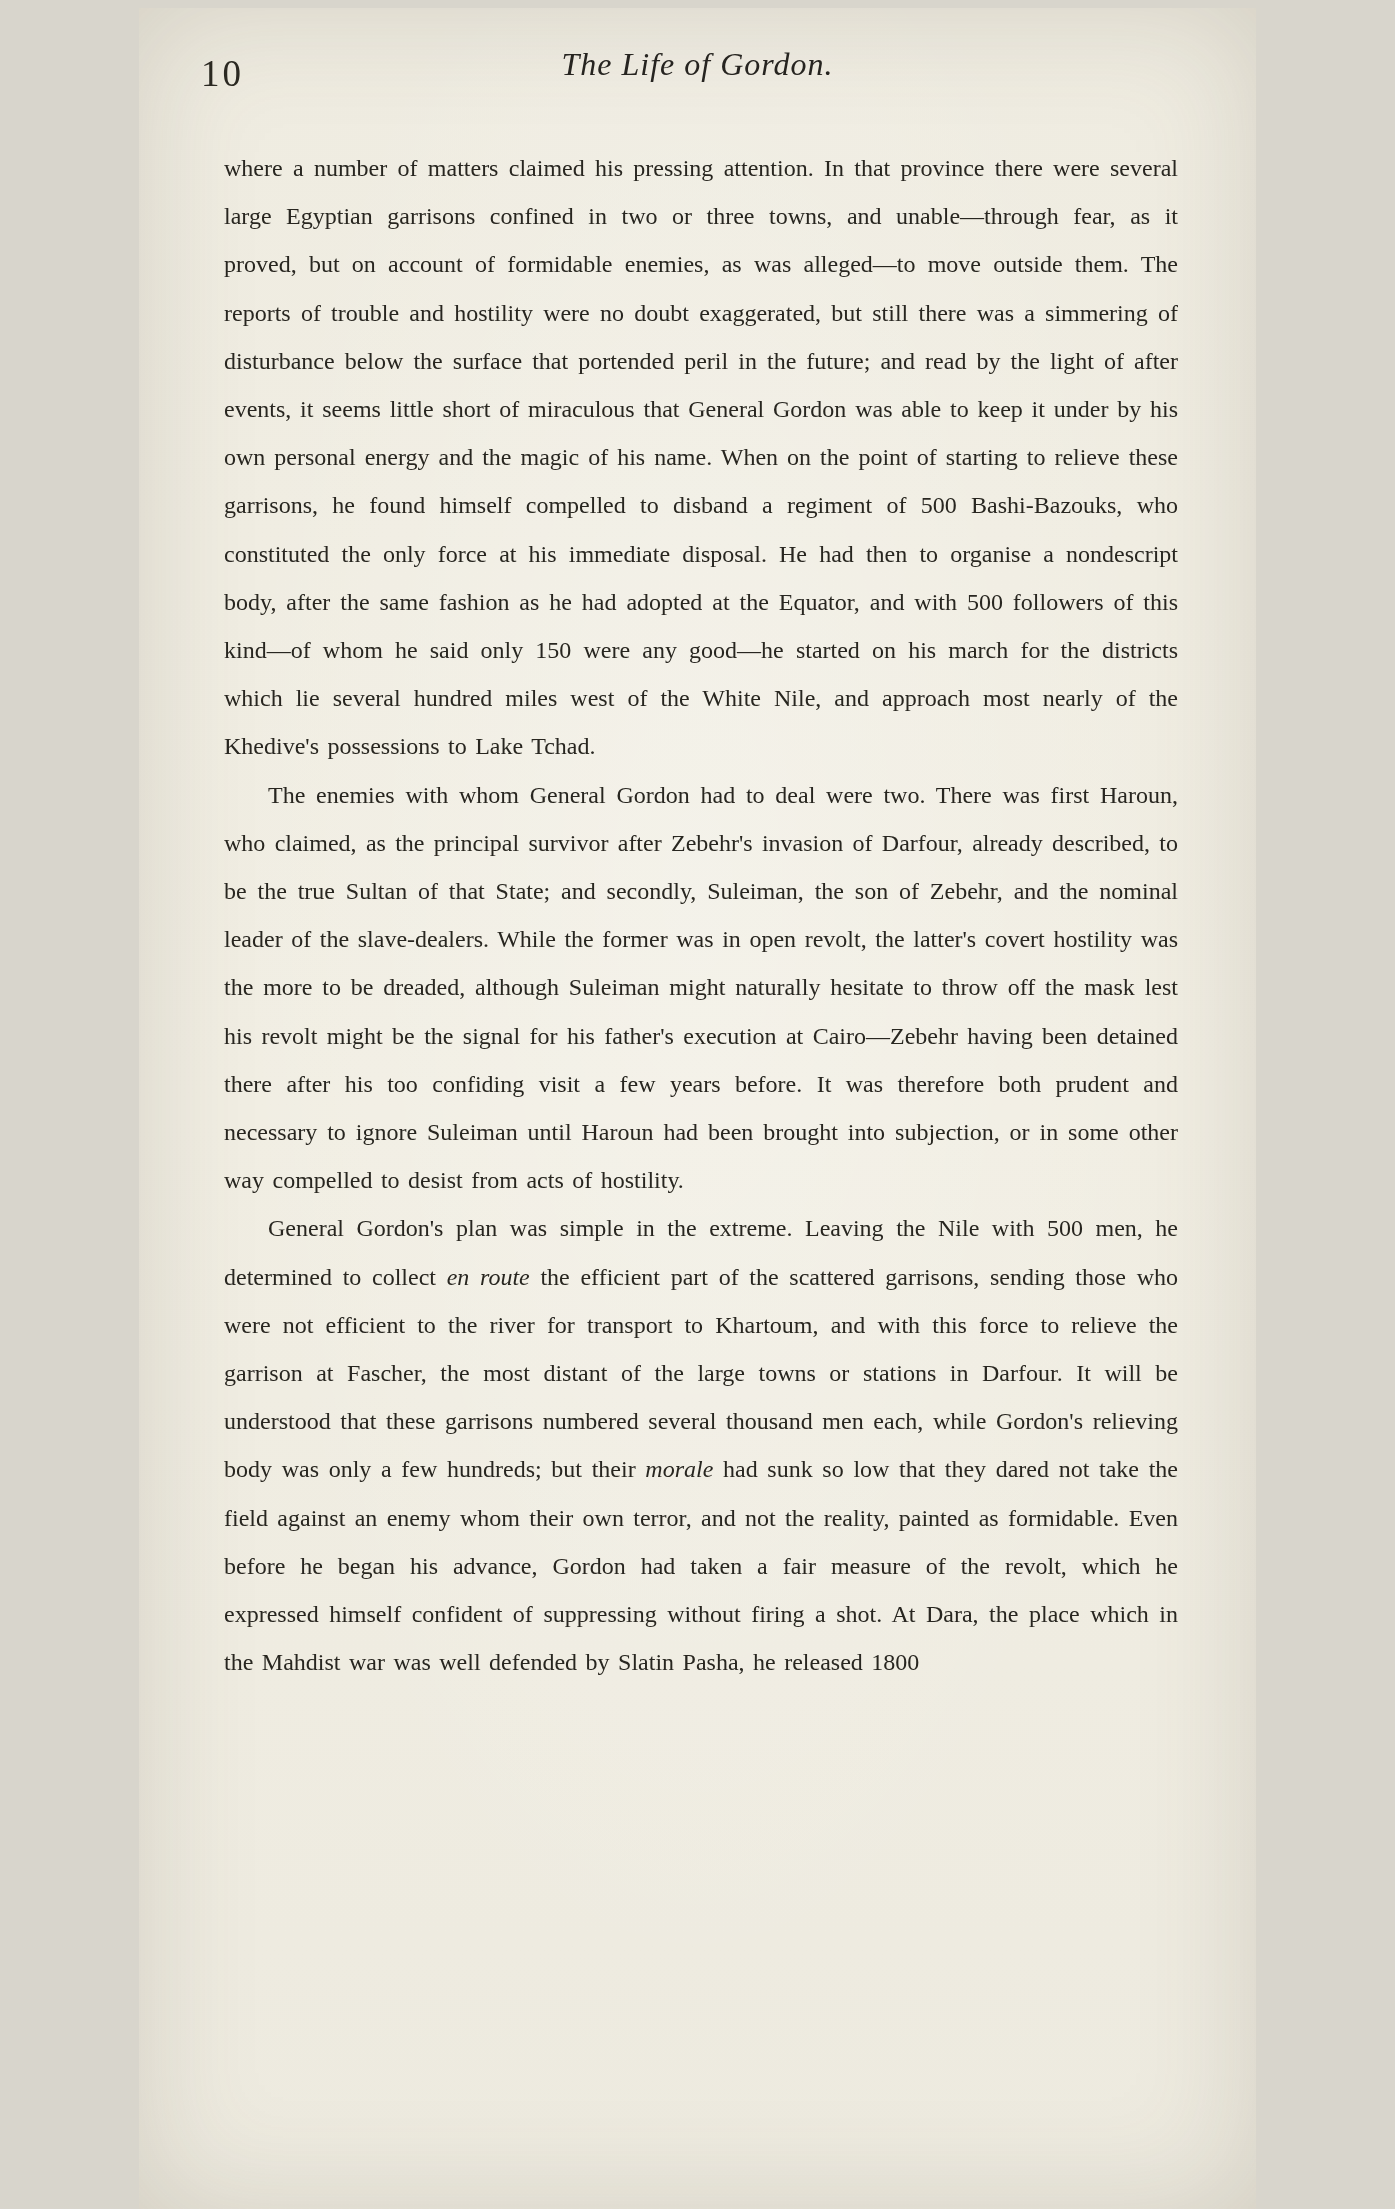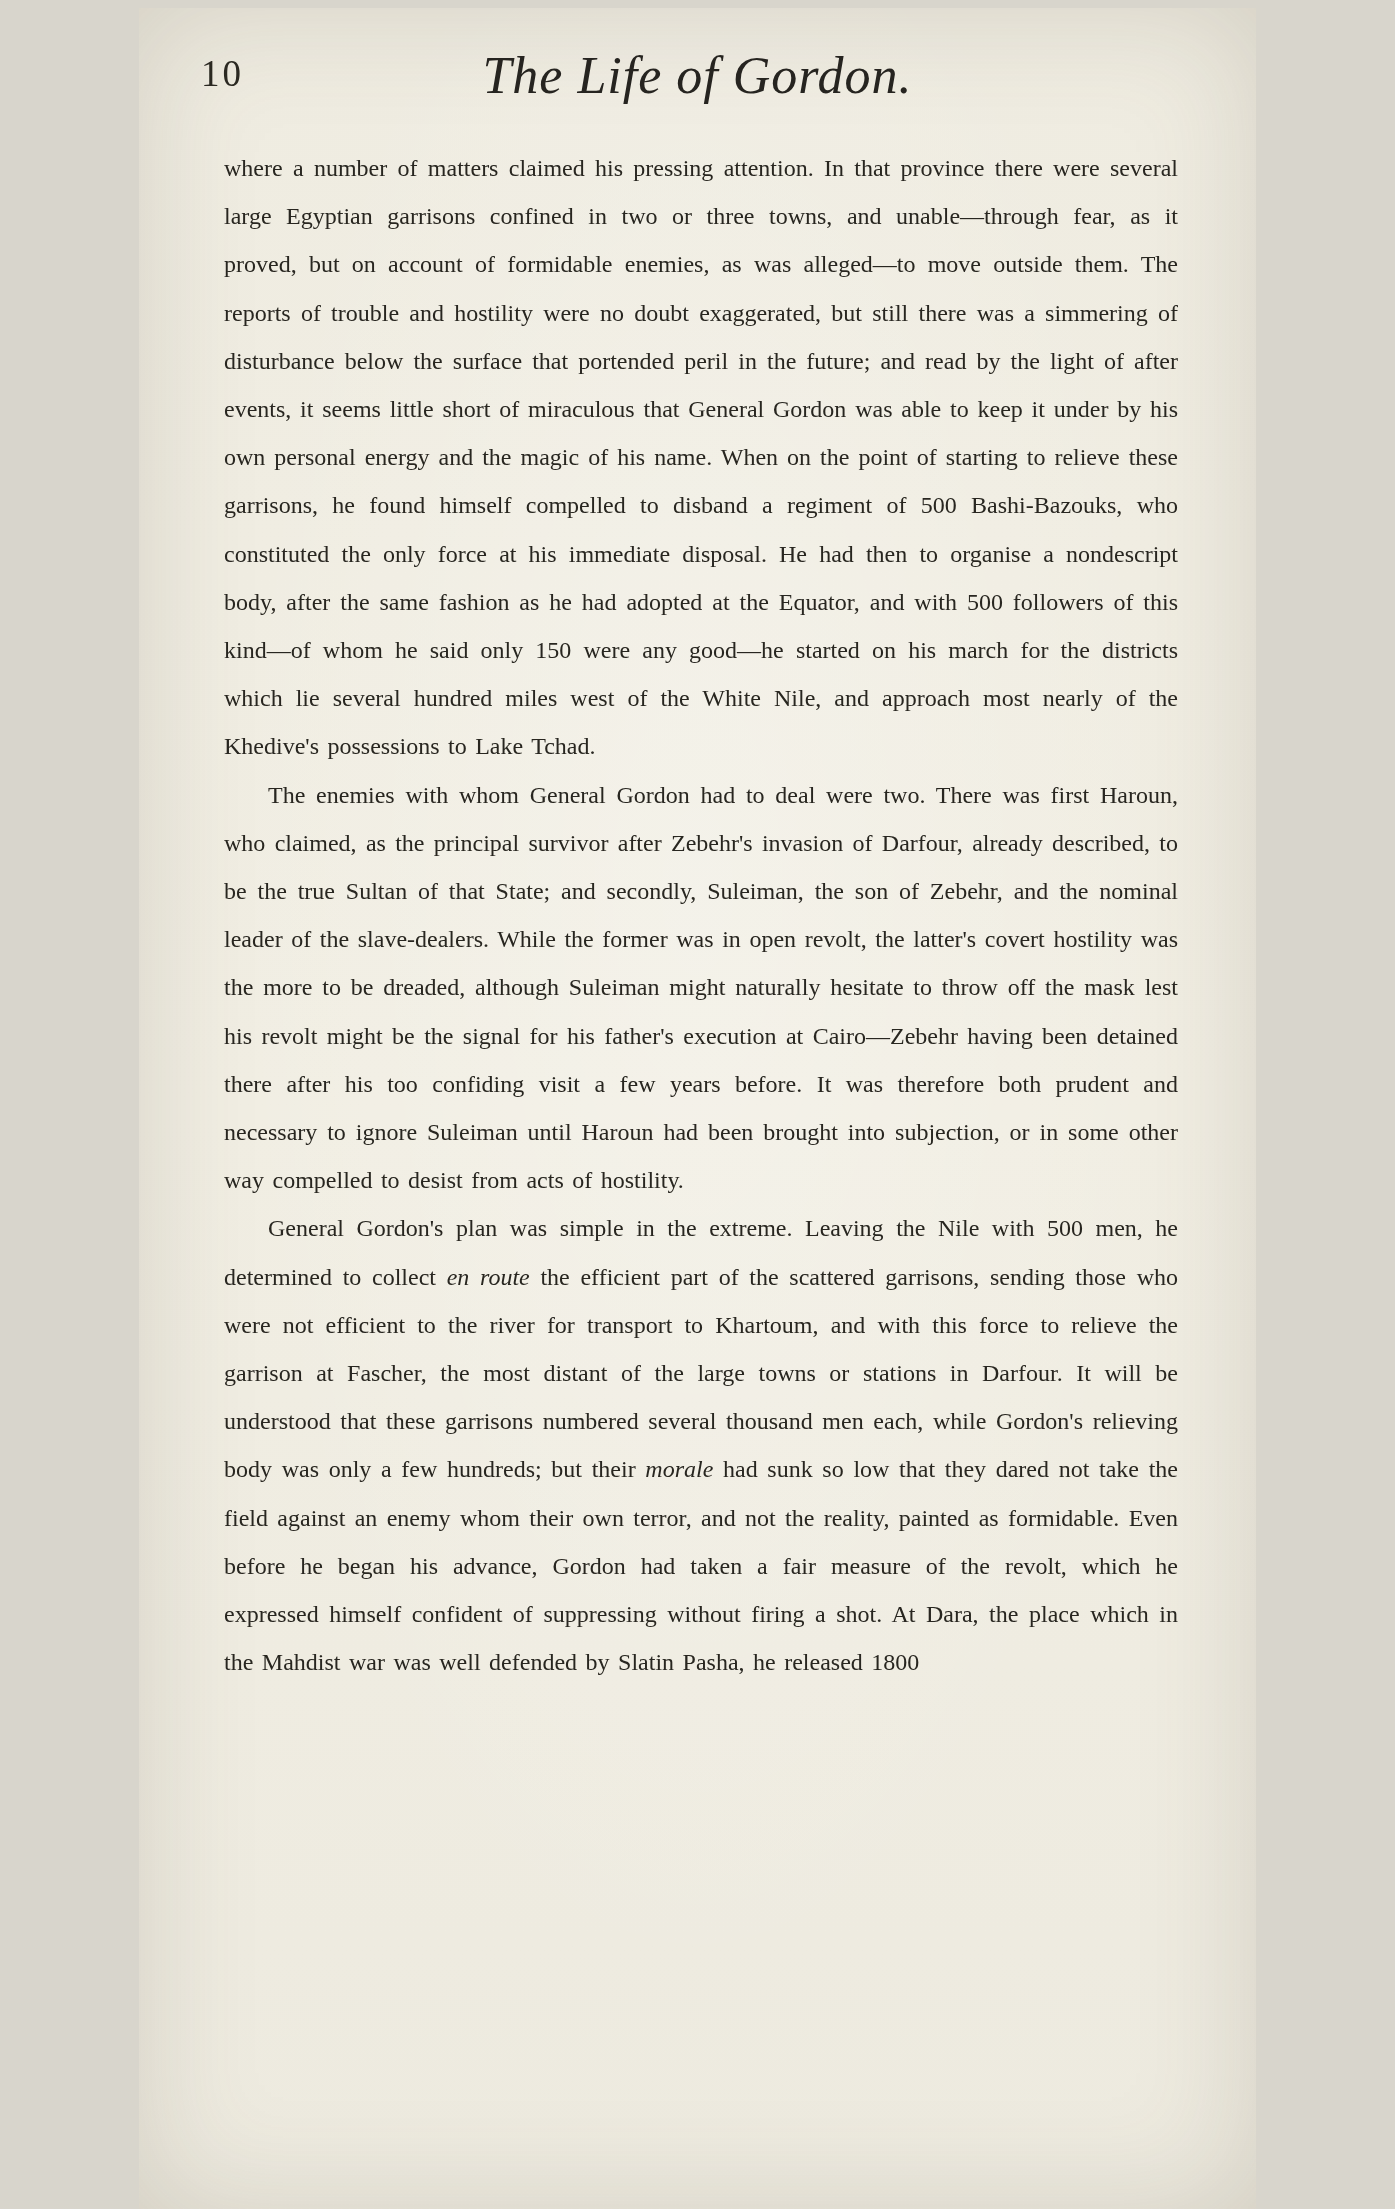--- a/index.html
+++ b/index.html
@@ -34,21 +34,21 @@
     font-size: 37px;
     letter-spacing: 3px;
     color: #2b2922;
   }
   .running-title {
     position: absolute;
     left: 0;
     right: 0;
     text-align: center;
     font-style: italic;
-    font-size: 52px;
+    font-size: 32px;
     letter-spacing: 1px;
     color: #262420;
   }
   .body-text {
     margin: 38px 78px 0 85px;
     font-size: 24px;
     line-height: 48.2px;
     text-align: justify;
     word-spacing: 2.5px;
     color: #282620;

